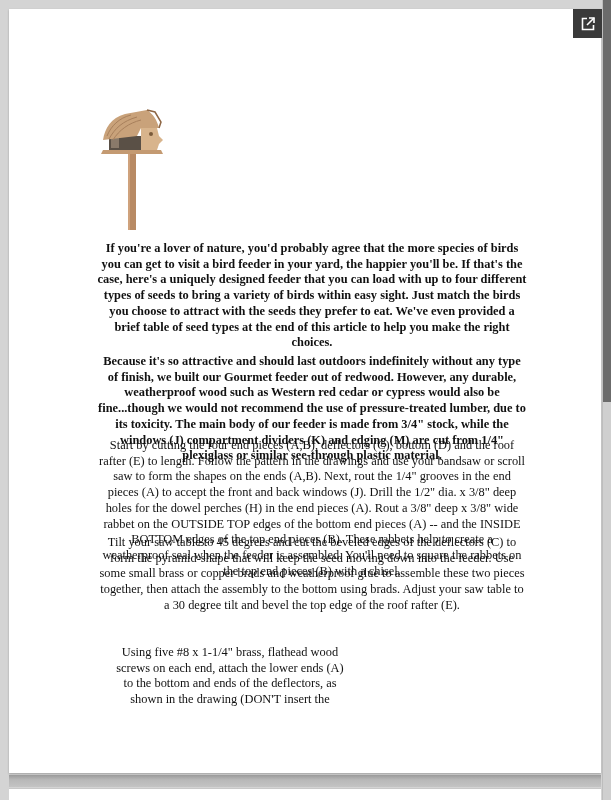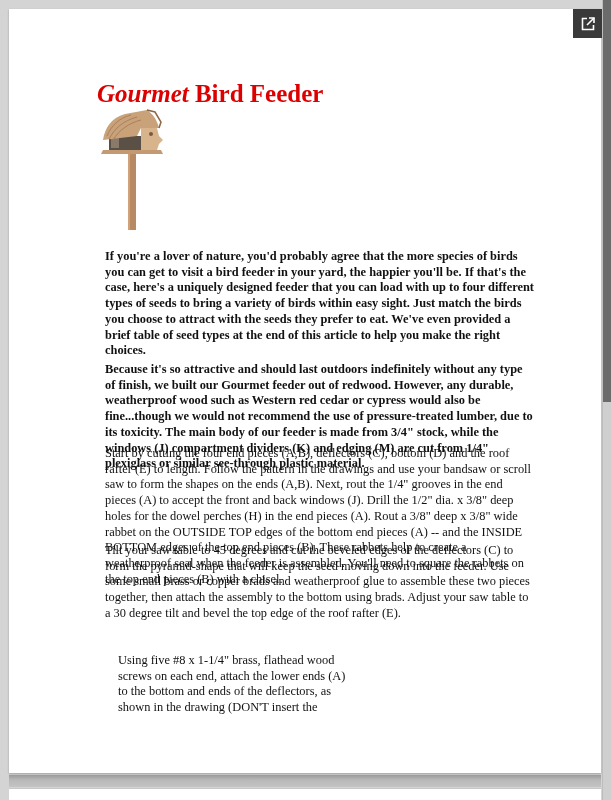--- a/index.html
+++ b/index.html
@@ -54,37 +54,37 @@
   .title .italic { font-style: italic; }
 
   .feeder-img {
     position: absolute; left: 97px; top: 106px; width: 70px; height: 126px;
   }
 
   .text-block {
     position: absolute; left: 97px; width: 430px;
     font-family: "Liberation Serif", serif;
     font-size: 12.4px; line-height: 15.7px; color: #111;
-    margin: 8px;
+    margin: 0;
+    text-align: center;
   }
   .intro { top: 241px; font-weight: bold; }
   .heading { top: 338px; font-weight: bold; }
   .para1 { top: 354px; font-weight: bold; }
   .para2 { top: 438px; }
   .para3 { top: 535px; }
   .para4 { left: 110px; width: 240px; top: 645px; }
 </style>
 </head>
 <body>
 
 <div class="viewer">
   <div class="page">
   </div>
 
-  <h1 class="title"><span class="italic">Gourmet</span><span> Bird Feeder</span></h1>
 
   <svg class="feeder-img" viewBox="0 0 70 126" aria-label="Gourmet bird feeder on a wooden post">
 
     <rect x="31" y="46" width="8" height="78" fill="#b88a64"></rect>
     <rect x="31" y="46" width="2" height="78" fill="#cfa27c"></rect>
 
     <polygon points="6,44 64,44 66,48 4,48" fill="#c49a72"></polygon>
 
     <rect x="12" y="30" width="34" height="14" fill="#5a5046"></rect>
     <rect x="14" y="32" width="8" height="10" fill="#8a7a6a"></rect>

